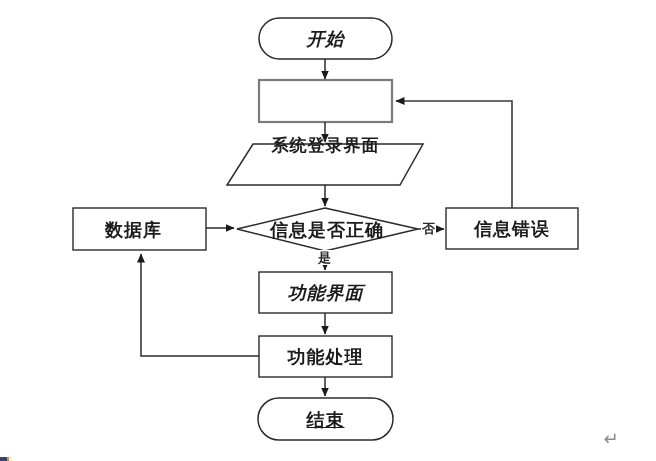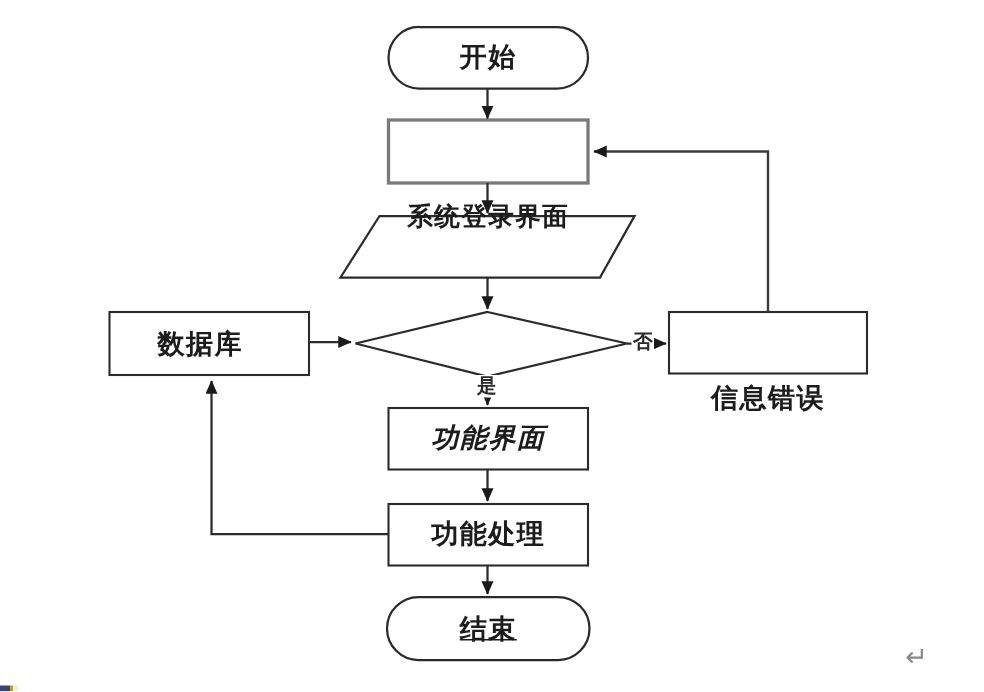--- a/index.html
+++ b/index.html
@@ -99,29 +99,30 @@
     <path d="M325,185 L325,206" fill="none" stroke="#2b2b2b" stroke-width="1.5" marker-end="url(#ah)"></path>
     <path d="M418,229 L444,229" fill="none" stroke="#2b2b2b" stroke-width="1.5" marker-end="url(#ah)"></path>
     <path d="M512,208 L512,101 L396,101" fill="none" stroke="#3a3a3a" stroke-width="1.6" marker-end="url(#ah)"></path>
     <path d="M325,251 L325,270" fill="none" stroke="#2b2b2b" stroke-width="1.5" marker-end="url(#ah)"></path>
     <path d="M325,313 L325,334" fill="none" stroke="#2b2b2b" stroke-width="1.5" marker-end="url(#ah)"></path>
     <path d="M325,377 L325,396" fill="none" stroke="#2b2b2b" stroke-width="1.5" marker-end="url(#ah)"></path>
     <path d="M259,356 L141,356 L141,254" fill="none" stroke="#2b2b2b" stroke-width="1.5" marker-end="url(#ah)"></path>
     <path d="M206,228 L234,228" fill="none" stroke="#2b2b2b" stroke-width="1.5" marker-end="url(#ah)"></path>
   </svg>
 
-  <div class="node-label" style="left:259px; top:18px; width:133px; height:41px;">开始</div>
+  <div class="node-label" style="left:259px; top:18px; width:133px; height:41px;font-style:italic;">开始</div>
 
   <div class="node-label" style="left:259px; top:80px; width:133px; height:42px; font-size:17px;margin-top:44px;">系统登录界面</div>
 
 
+  <div class="node-label" style="left:245px; top:209px; width:164px; height:41px;">信息是否正确</div>
 
   <div class="node-label" style="left:73px; top:208px; width:121px; height:42px;">数据库</div>
 
-  <div class="node-label" style="left:446px; top:208px; width:132px; height:41px;margin-top:37px;">信息错误</div>
+  <div class="node-label" style="left:446px; top:208px; width:132px; height:41px;">信息错误</div>
 
   <div class="node-label" style="left:259px; top:272px; width:133px; height:41px;font-style:italic;">功能界面</div>
 
   <div class="node-label" style="left:259px; top:336px; width:133px; height:41px;">功能处理</div>
 
   <div class="node-label" style="left:258px; top:398px; width:135px; height:42px;text-decoration:underline;">结束</div>
 
   <div class="edge-label" style="left:421px; top:220px; width:15px; height:17px;">否</div>
 
   <div class="edge-label" style="left:316px; top:250px; width:17px; height:15px;">是</div>

